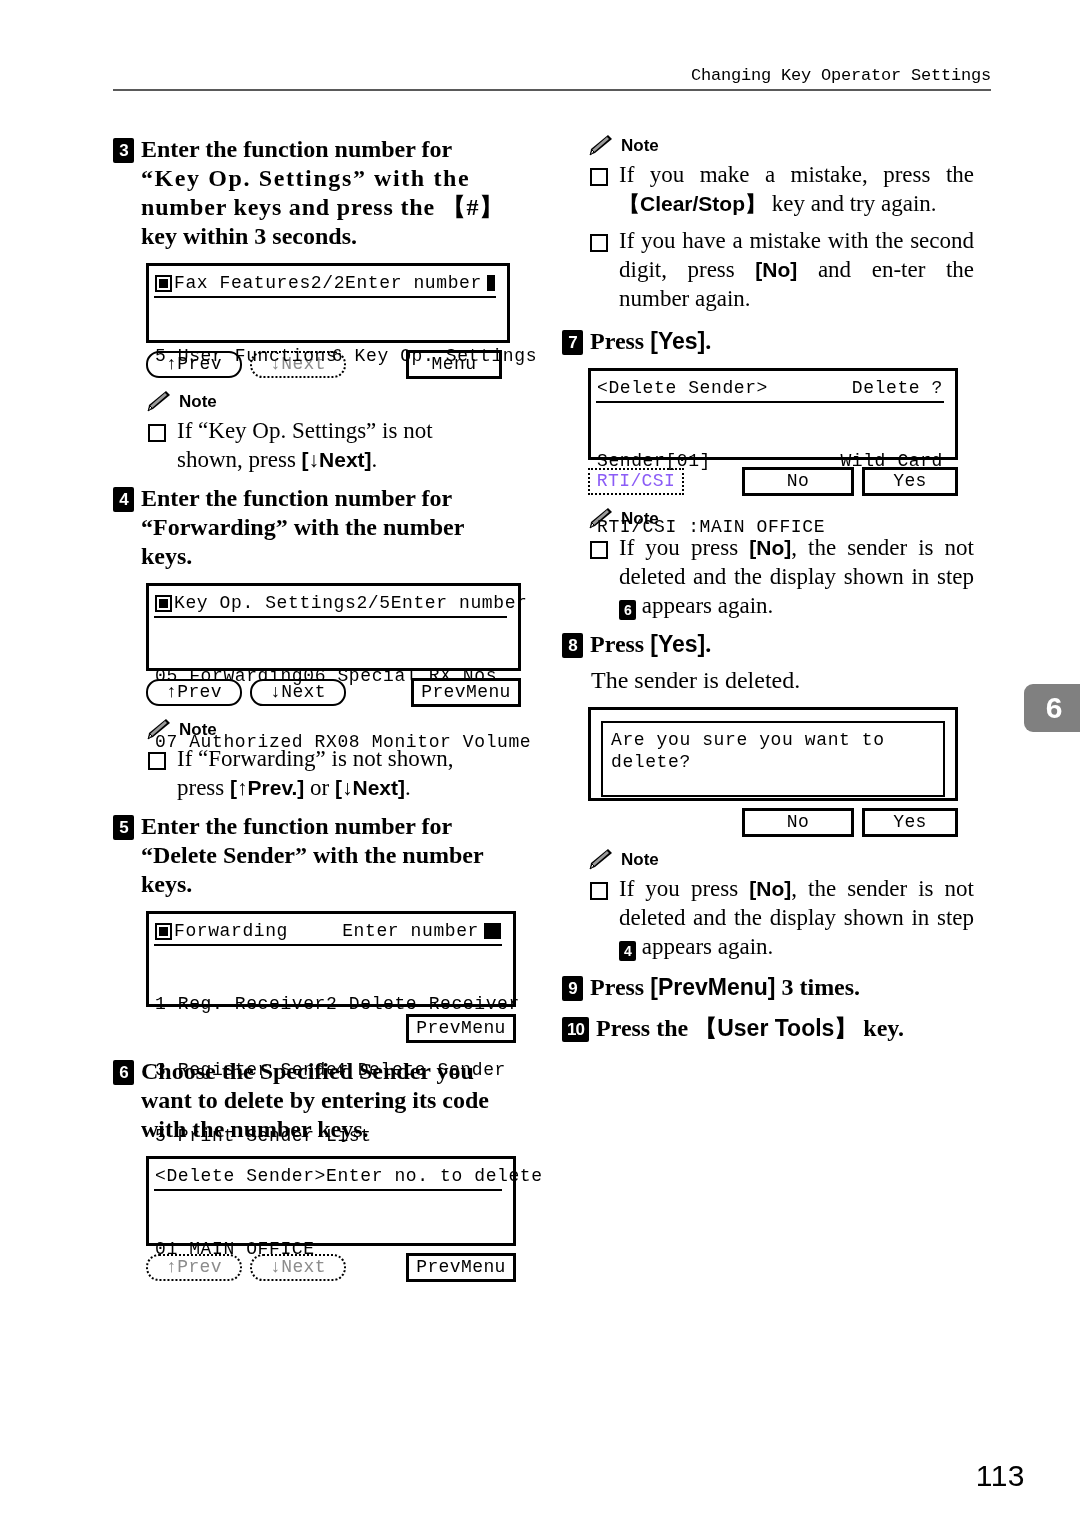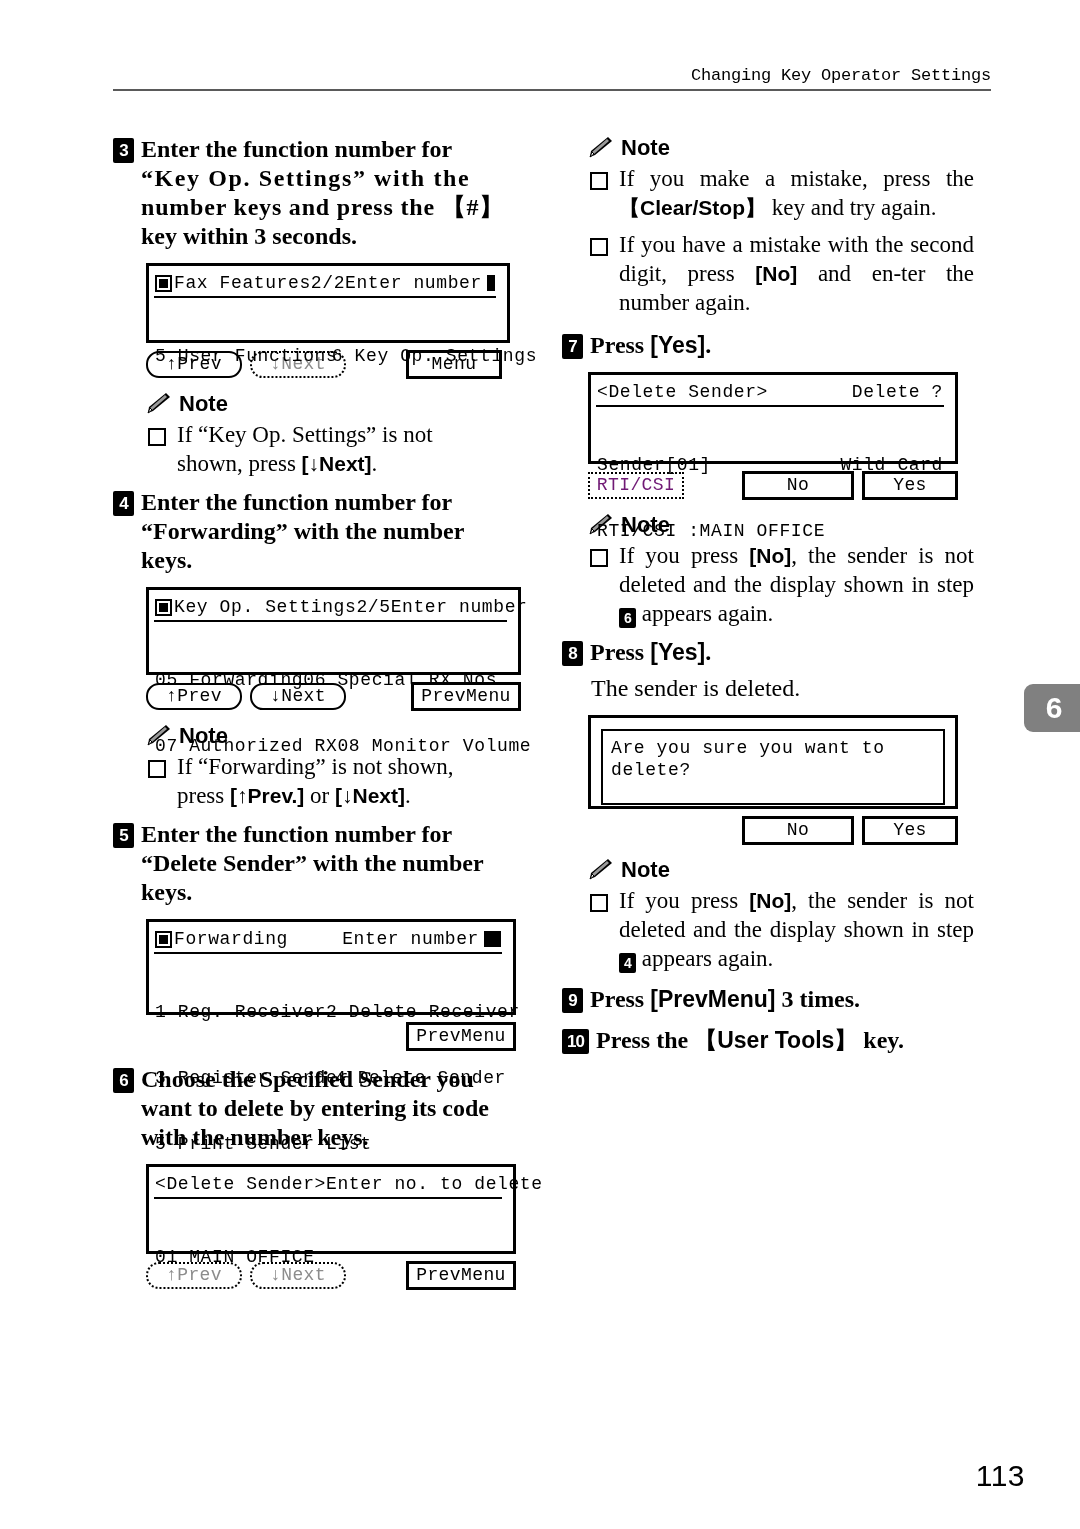--- a/index.html
+++ b/index.html
@@ -108,21 +108,21 @@
   .wide-sp { letter-spacing: 1.6px; }
   .wide-sp2 { letter-spacing: 0.8px; }
 
   
   .note-block { margin: 12px 0 10px 33px; }
   .note-head {
     display: flex;
     align-items: center;
     font-family: "Liberation Sans", sans-serif;
     font-weight: 700;
-    font-size: 22px;
+    font-size: 17px;
     margin-bottom: 3px;
   }
   .pencil-icon {
     width: 26px;
     height: 22px;
     margin-right: 7px;
     display: inline-block;
   }
   .note-item {
     display: flex;
@@ -242,21 +242,21 @@
   }
   .lcd-btn.dotted {
     border-style: dotted;
     color: #8c8c8c;
   }
   .lcd-btn.sq {
     border-radius: 0;
     border-width: 3px;
   }
   .lcd-btn.sq.dotted { border-width: 2px; }
-  .lcd-btn.faded { color: #701a75; }
+  .lcd-btn.faded { color: #8b5cf6; }
   .lcd-spacer { flex: 1 1 auto; }
 
   
   #page-number {
     position: absolute;
     right: 55px;
     bottom: 36px;
     font-family: "Liberation Sans", sans-serif;
     font-size: 30px;
     letter-spacing: 0.5px;

